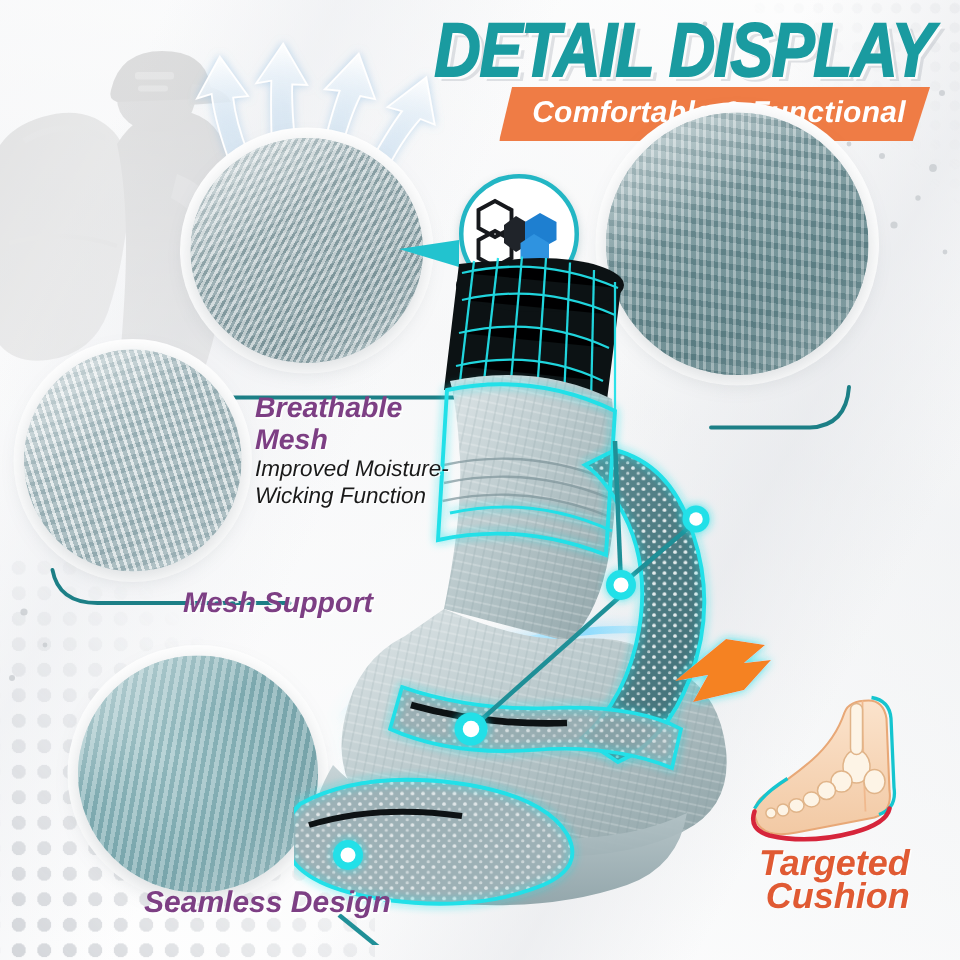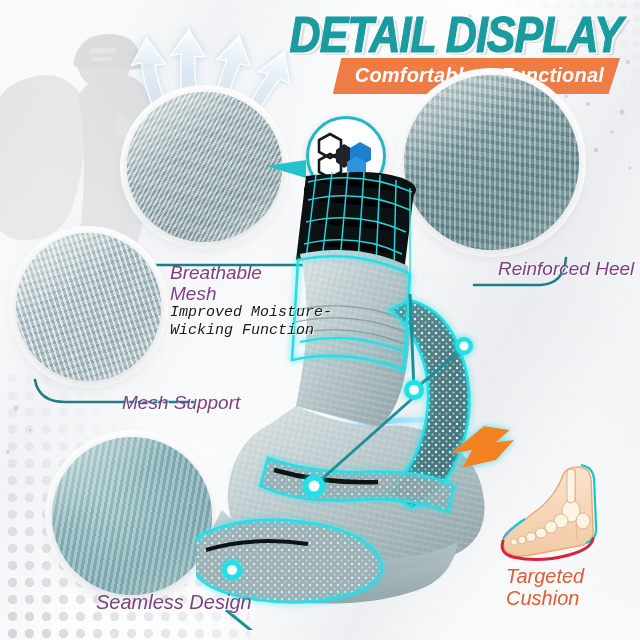--- a/index.html
+++ b/index.html
@@ -121,40 +121,39 @@
     box-shadow:0 2px 6px rgba(60,110,120,.25);
     display:flex;align-items:center;justify-content:center;
   }
 
   
   .sock-wrap{position:absolute;left:196px;top:170px;width:340px;height:460px;}
 
   
   .callout{position:absolute;}
   .callout .h{
-    color:#7d3f84;font-size:19px;font-weight:normal;font-style:italic;line-height:21px;
+    color:#7d3f84;font-size:19px;font-weight:bold;font-style:italic;line-height:21px;
     text-shadow:1px 1px 0 rgba(255,255,255,.85);
     white-space:pre-line;
   }
   .callout .s{
     color:#1a1a1a;font-size:15px;font-style:italic;line-height:18px;
     text-shadow:1px 1px 0 rgba(255,255,255,.8);
     white-space:pre-line;
-    font-family:Liberation Mono, monospace;
   }
   .callout.right .h,.callout.right .s{text-align:left;}
 
   .co-mesh{left:170px;top:262px;}
   .co-heel{left:498px;top:258px;}
   .co-arch{left:122px;top:392px;}
   .co-seam{left:48px;top:592px;}
   .co-seam .h{font-size:20px;margin-left:48px;}
 
   .co-cushion{left:506px;top:565px;}
-  .co-cushion .h{color:#e05a33;font-size:20px;line-height:22px;}
+  .co-cushion .h{color:#e05a33;font-size:24px;line-height:22px;text-align:right;}
 
   
   .foot-fig{position:absolute;left:495px;top:463px;width:130px;height:100px;}
 
   
   .links{position:absolute;inset:0;pointer-events:none;}
 </style>
 </head>
 <body>
 
@@ -412,21 +411,20 @@
   </svg>
 
   <div class="callout co-mesh">
     <div class="h">Breathable
 Mesh</div>
     <div class="s">Improved Moisture-
 Wicking Function</div>
   </div>
 
   <div class="callout co-heel right">
-    <div class="h">Reinforced Heel</div>
   </div>
 
   <div class="callout co-arch">
     <div class="h">Mesh Support</div>
   </div>
 
   <div class="callout co-seam">
     <div class="h">Seamless Design</div>
   </div>
 

